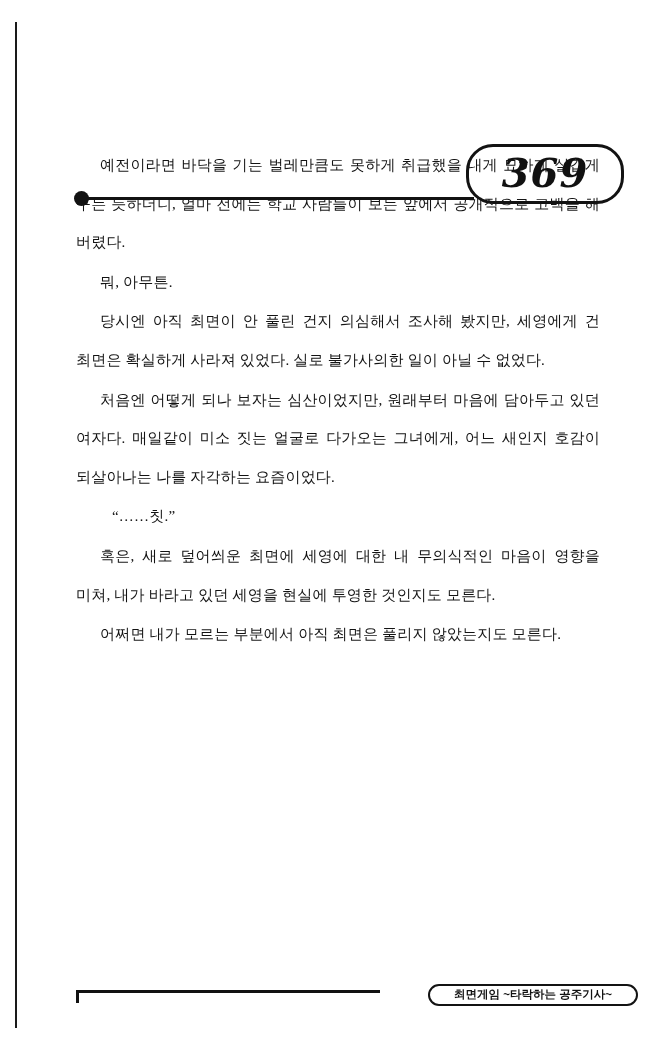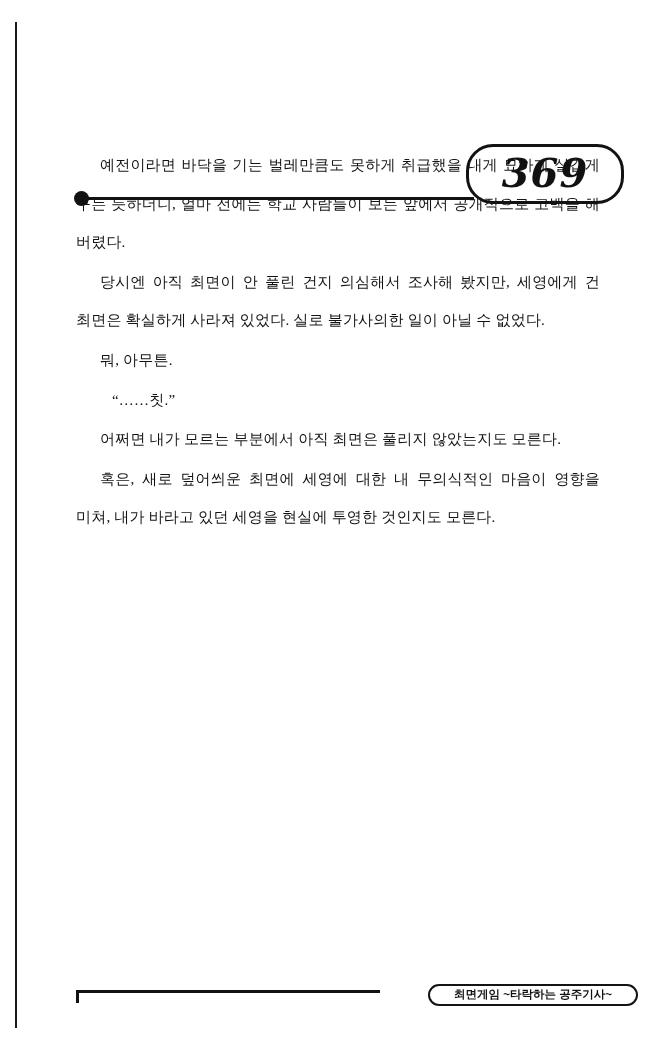--- a/index.html
+++ b/index.html
@@ -168,25 +168,26 @@
   <div class="header">
     <div class="header-dot"></div>
     <div class="header-rule"></div>
     <div class="page-number-badge">
       <span class="num">369</span>
     </div>
   </div>
 
   <div class="body-text">
     <p class="para">예전이라면 바닥을 기는 벌레만큼도 못하게 취급했을 내게 묘하게 살갑게 구는 듯하더니, 얼마 전에는 학교 사람들이 보는 앞에서 공개적으로 고백을 해 버렸다.</p>
+    <p class="para">뭐, 아무튼.</p>
     <p class="para">당시엔 아직 최면이 안 풀린 건지 의심해서 조사해 봤지만, 세영에게 건 최면은 확실하게 사라져 있었다. 실로 불가사의한 일이 아닐 수 없었다.</p>
-    <p class="para">뭐, 아무튼.</p>
+    <p class="para">처음엔 어떻게 되나 보자는 심산이었지만, 원래부터 마음에 담아두고 있던 여자다. 매일같이 미소 짓는 얼굴로 다가오는 그녀에게, 어느 새인지 호감이 되살아나는 나를 자각하는 요즘이었다.</p>
     <p class="para quote">“……칫.”</p>
+    <p class="para">혹은, 새로 덮어씌운 최면에 세영에 대한 내 무의식적인 마음이 영향을 미쳐, 내가 바라고 있던 세영을 현실에 투영한 것인지도 모른다.</p>
     <p class="para">어쩌면 내가 모르는 부분에서 아직 최면은 풀리지 않았는지도 모른다.</p>
-    <p class="para">혹은, 새로 덮어씌운 최면에 세영에 대한 내 무의식적인 마음이 영향을 미쳐, 내가 바라고 있던 세영을 현실에 투영한 것인지도 모른다.</p>
   </div>
 
   <div class="footer">
     <div class="footer-rule"></div>
     <div class="footer-rule-cap"></div>
     <div class="footer-banner">
       <span class="title">최면게임 ~타락하는 공주기사~</span>
     </div>
   </div>
 

